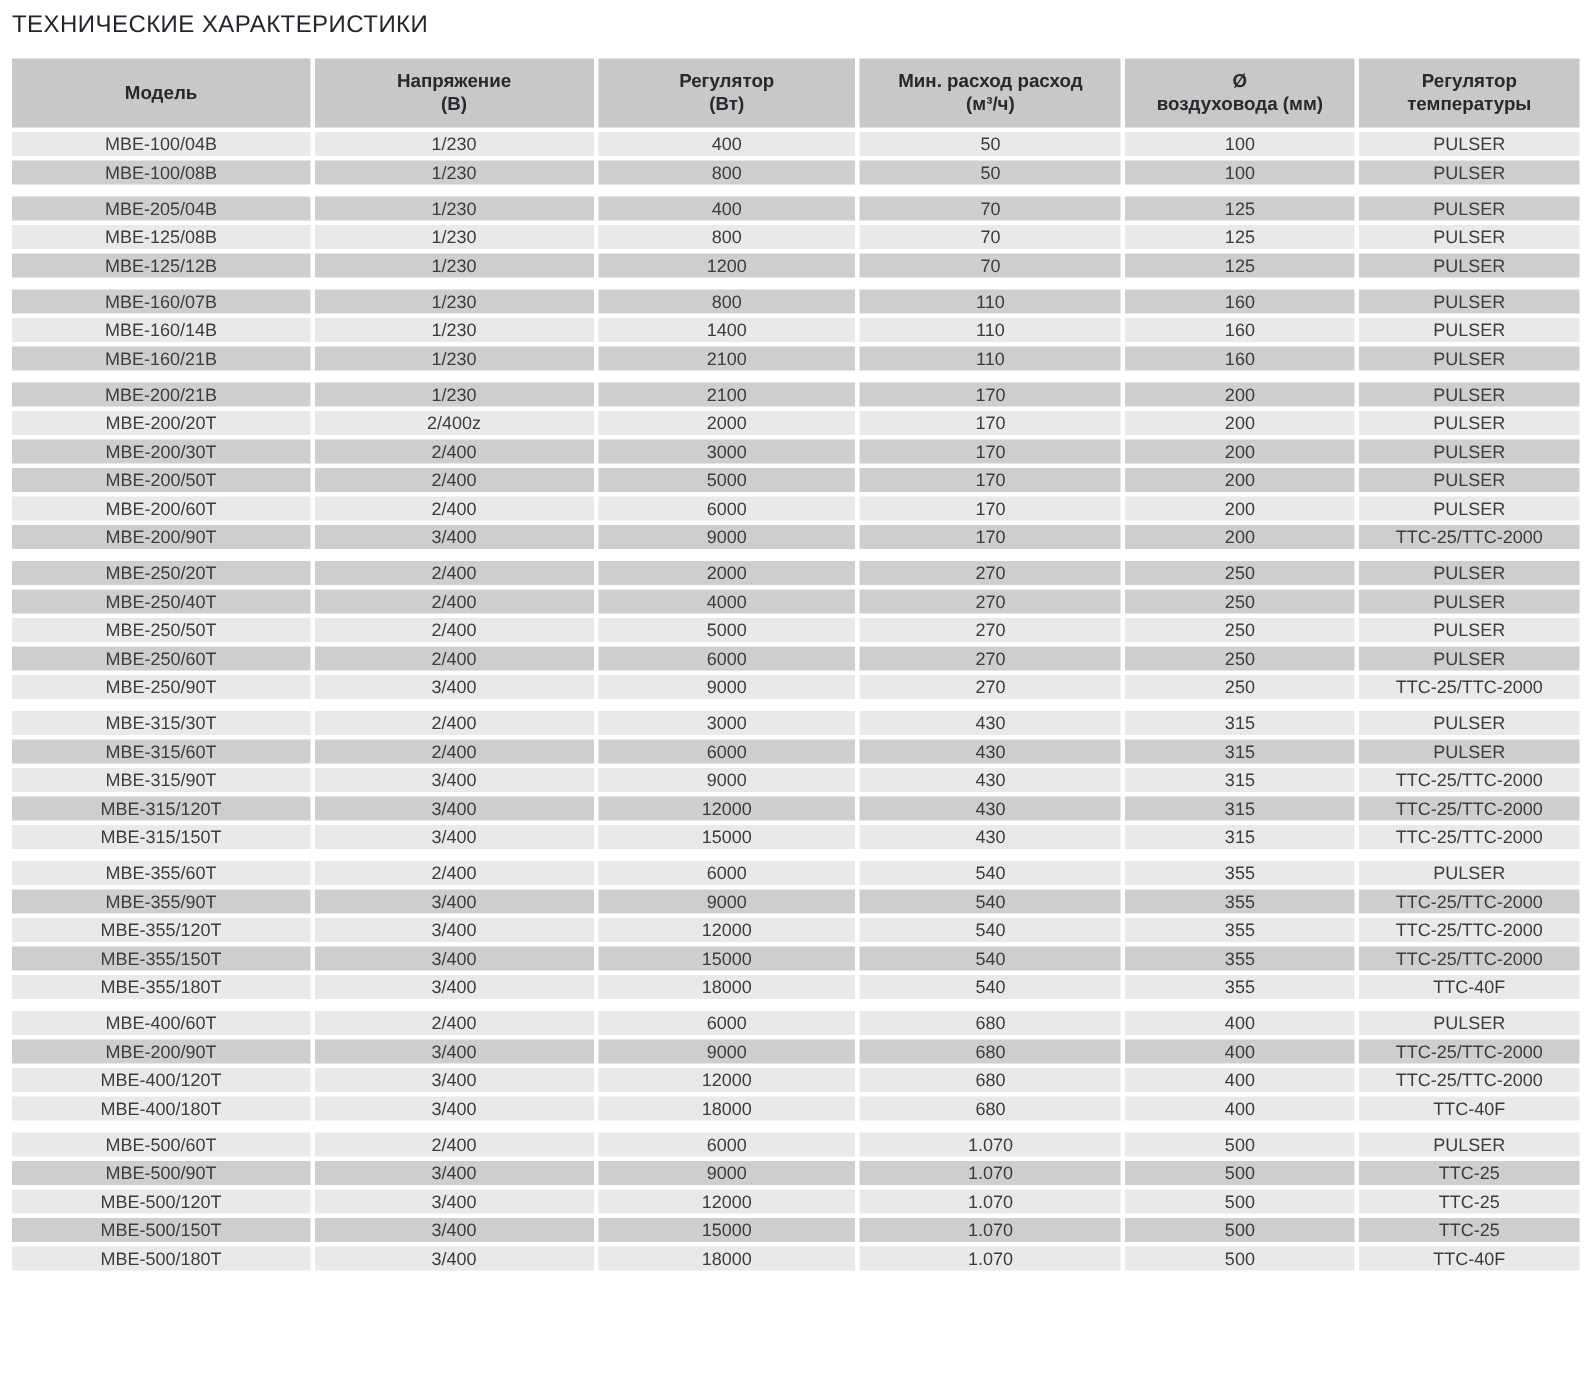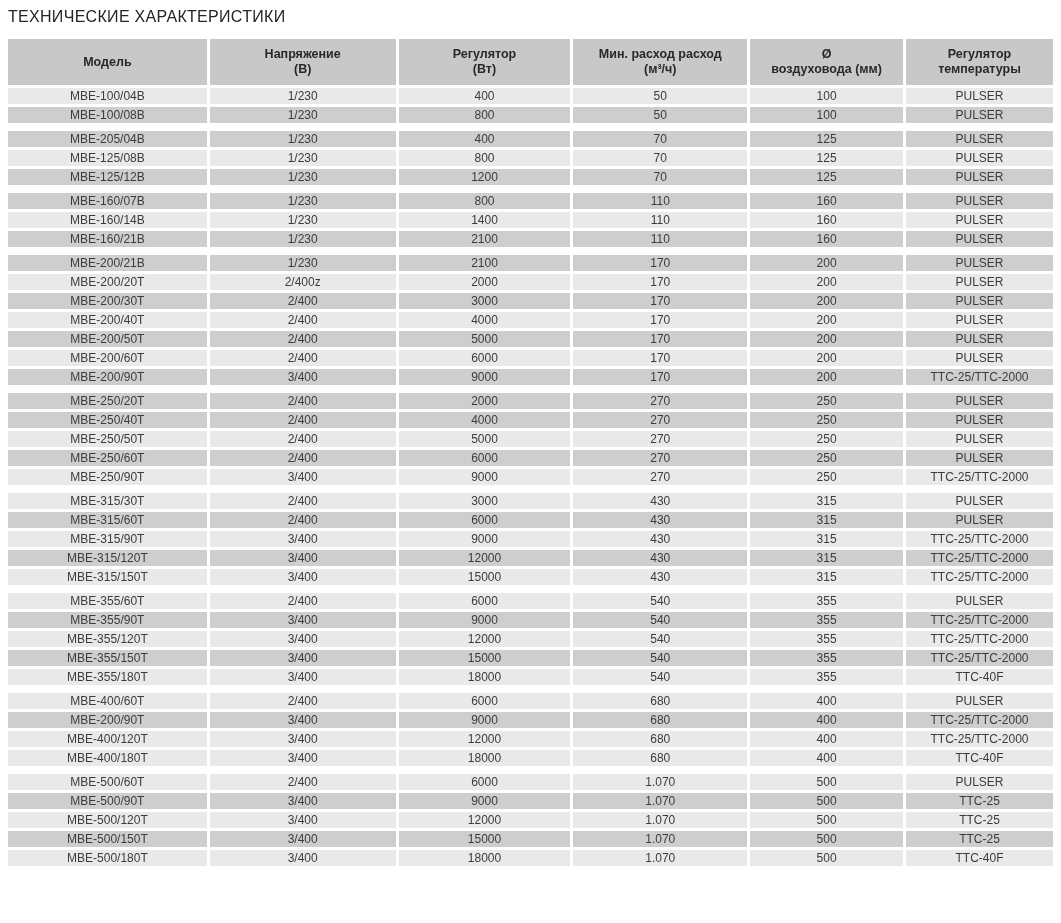--- a/index.html
+++ b/index.html
@@ -188,28 +188,20 @@
           <td>PULSER</td>
         </tr>
         <tr class="dark">
           <td class="model">MBE-200/30T</td>
           <td>2/400</td>
           <td>3000</td>
           <td>170</td>
           <td>200</td>
           <td>PULSER</td>
         </tr>
-        <tr class="light">
-          <td class="model">MBE-200/40T</td>
-          <td>2/400</td>
-          <td>4000</td>
-          <td>170</td>
-          <td>200</td>
-          <td>PULSER</td>
-        </tr>
         <tr class="dark">
           <td class="model">MBE-200/50T</td>
           <td>2/400</td>
           <td>5000</td>
           <td>170</td>
           <td>200</td>
           <td>PULSER</td>
         </tr>
         <tr class="light">
           <td class="model">MBE-200/60T</td>

